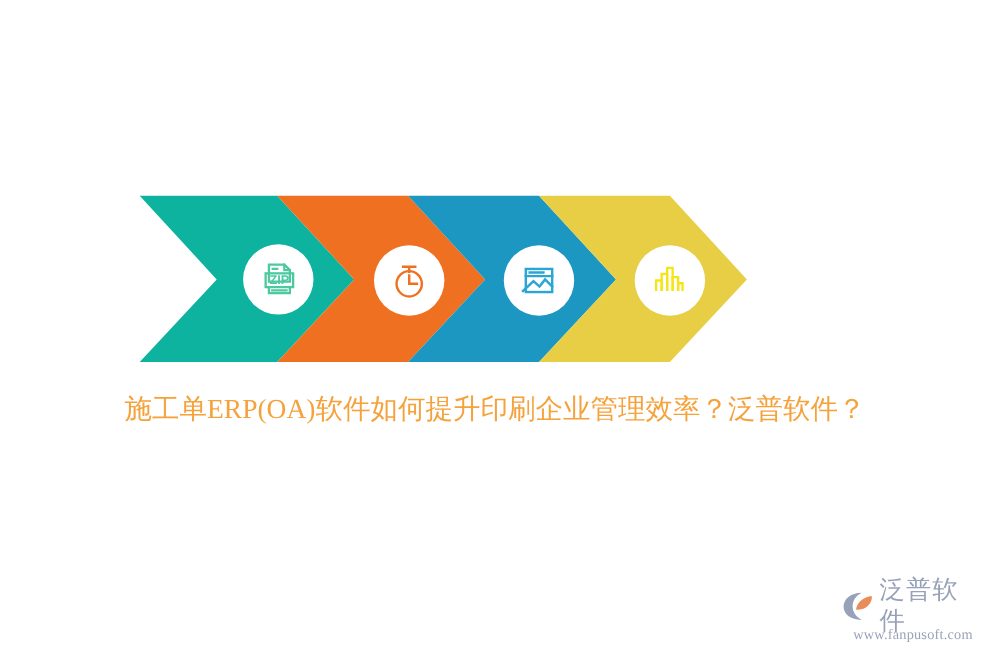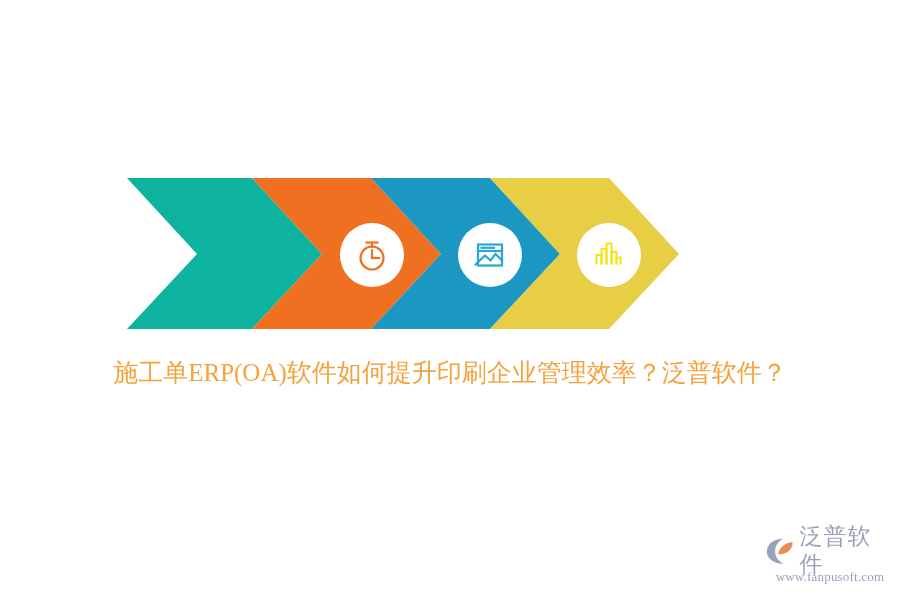--- a/index.html
+++ b/index.html
@@ -100,20 +100,37 @@
       <g>
         <polygon points="251,6 370,6 440,82 370,157 251,157 321,82" fill="#1B97C2"></polygon>
       </g>
 
       <g>
         <polygon points="370,6 489,6 559,82 489,157 370,157 440,82" fill="#E8CE44"></polygon>
       </g>
     </svg>
   </div>
 
+  <div class="icon-circle" id="circle-1">
+    <svg width="40" height="40" viewBox="0 0 40 40">
+      <g fill="none" stroke="#4CC9A0" stroke-width="2.1" stroke-linejoin="miter" stroke-linecap="square">
+
+        <path d="M11.5 6.5 H25.5 L30.5 11.5 V22 H11.5 Z"></path>
+        <path d="M25.5 6.5 V11.5 H30.5"></path>
+
+        <path d="M15 10.5 H19"></path>
+
+        <rect x="8.5" y="14.5" width="25" height="12.5"></rect>
+
+        <path d="M11.5 27 V32.5 H30.5 V27"></path>
+        <path d="M14.5 30 H27.5"></path>
+      </g>
+      <text x="21" y="24.4" text-anchor="middle" font-family="'Liberation Sans',sans-serif" font-size="11.5" font-weight="bold" fill="#4CC9A0">ZIP</text>
+    </svg>
+  </div>
 
   <div class="icon-circle" id="circle-2">
     <svg width="40" height="40" viewBox="0 0 40 40">
       <g fill="none" stroke="#F07021" stroke-width="2.2" stroke-linecap="square">
         <circle cx="20" cy="23" r="11.5"></circle>
         <path d="M20 12 V8"></path>
         <path d="M14.5 7.5 H25.5"></path>
         <path d="M20 23 H27"></path>
         <path d="M20 23 V15.5"></path>
       </g>

